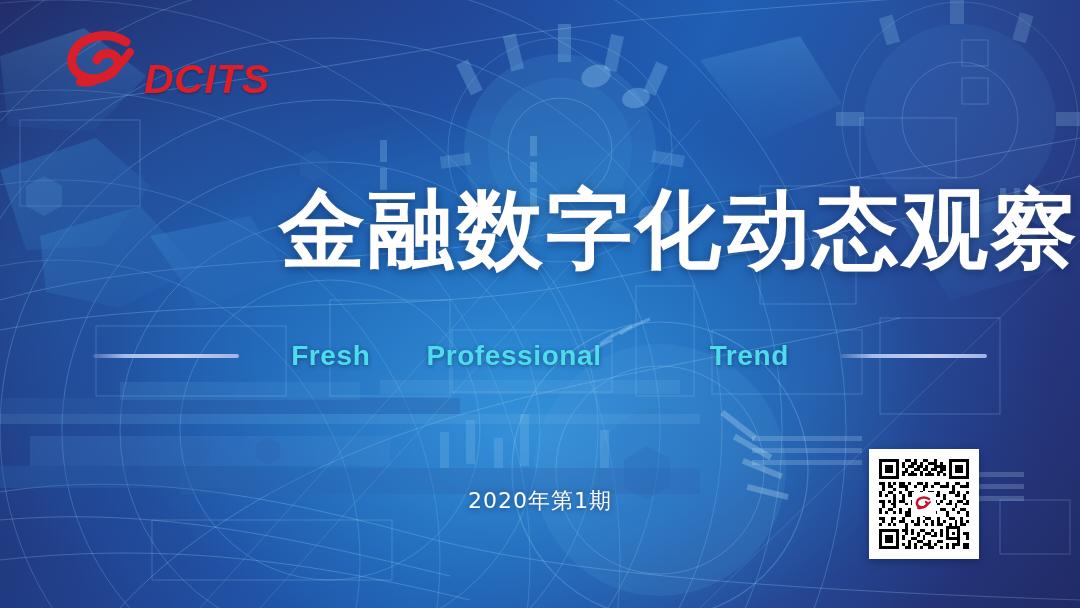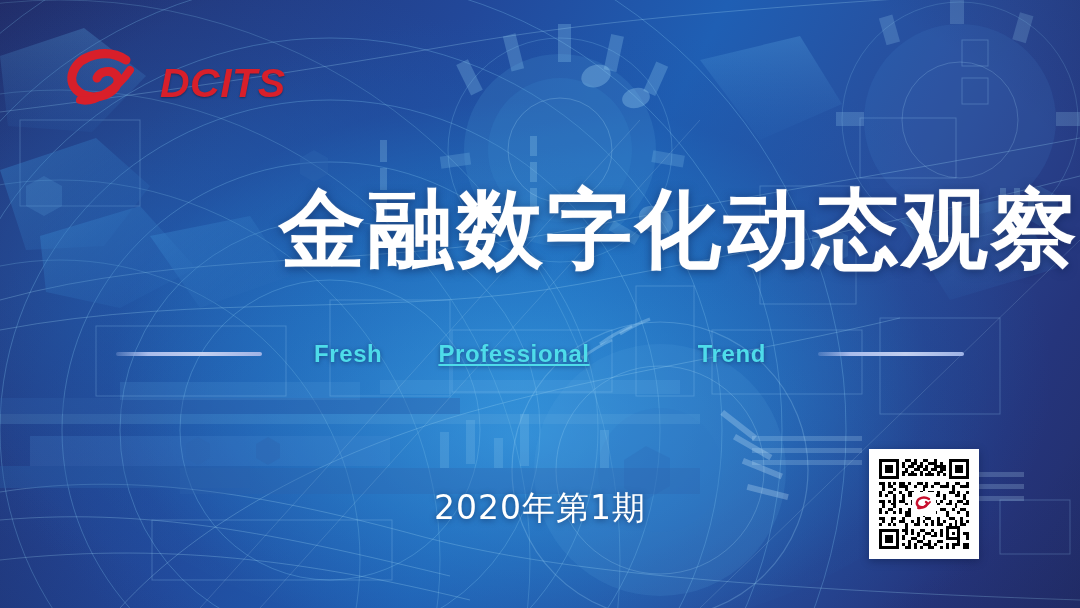--- a/index.html
+++ b/index.html
@@ -26,21 +26,21 @@
 
   .vignette {
     position:absolute; inset:0;
     background:
       radial-gradient(ellipse 1100px 700px at 50% 50%, rgba(0,0,0,0) 52%, rgba(14,22,60,0.45) 100%);
   }
 
   
   .logo {
     position:absolute; left:64px; top:26px;
-    display:flex; align-items:center; gap:20px;margin-top:18px;
+    display:flex; align-items:flex-end; gap:4px;
   }
   .logo-mark { width:76px; height:74px; display:block; }
   .logo-text { display:flex; flex-direction:column; line-height:1; padding-top:4px; }
   .logo-en {
     color:#d81f2a; font-size:41px; font-weight:bold; font-style:italic;
     letter-spacing:0.5px; font-family:"Liberation Sans", sans-serif;
     text-shadow:0 1px 2px rgba(0,0,0,0.35);
   }
   .logo-cn {
     color:#ffffff; font-size:27px; font-weight:bold; letter-spacing:4px;
@@ -69,37 +69,37 @@
     gap:0px;
   }
   .tag-rule {
     height:4px; width:146px;
     background:linear-gradient(90deg, rgba(168,186,233,0.25), #a9bceb 22%, #c3d0f0 60%, #9fb3e6);
     border-radius:2px;
     flex:0 0 auto;
   }
   .tag-word {
     color:#4edcea;
-    font-size:24px;
+    font-size:28px;
     font-weight:bold;
     letter-spacing:0.6px;
     font-family:"Liberation Sans", sans-serif;
     text-shadow:0 1px 4px rgba(8,30,70,0.5);
     white-space:nowrap;
   }
   .tw-1 { margin-left:52px; }
-  .tw-2 { margin-left:56px;text-decoration:underline; }
+  .tw-2 { margin-left:56px; }
   .tw-3 { margin-left:108px; margin-right:52px; }
 
   
   .issue {
     position:absolute; left:0; right:0; top:486px;
     text-align:center;
     color:#ffffff;
-    font-size:33px;
+    font-size:22px;
     font-family:"DejaVu Sans", sans-serif;
     letter-spacing:1px;
     text-shadow:0 1px 6px rgba(10,28,72,0.6);
   }
 
   
   .qr {
     position:absolute; left:869px; top:449px;
     width:110px; height:110px;
     background:#ffffff;

